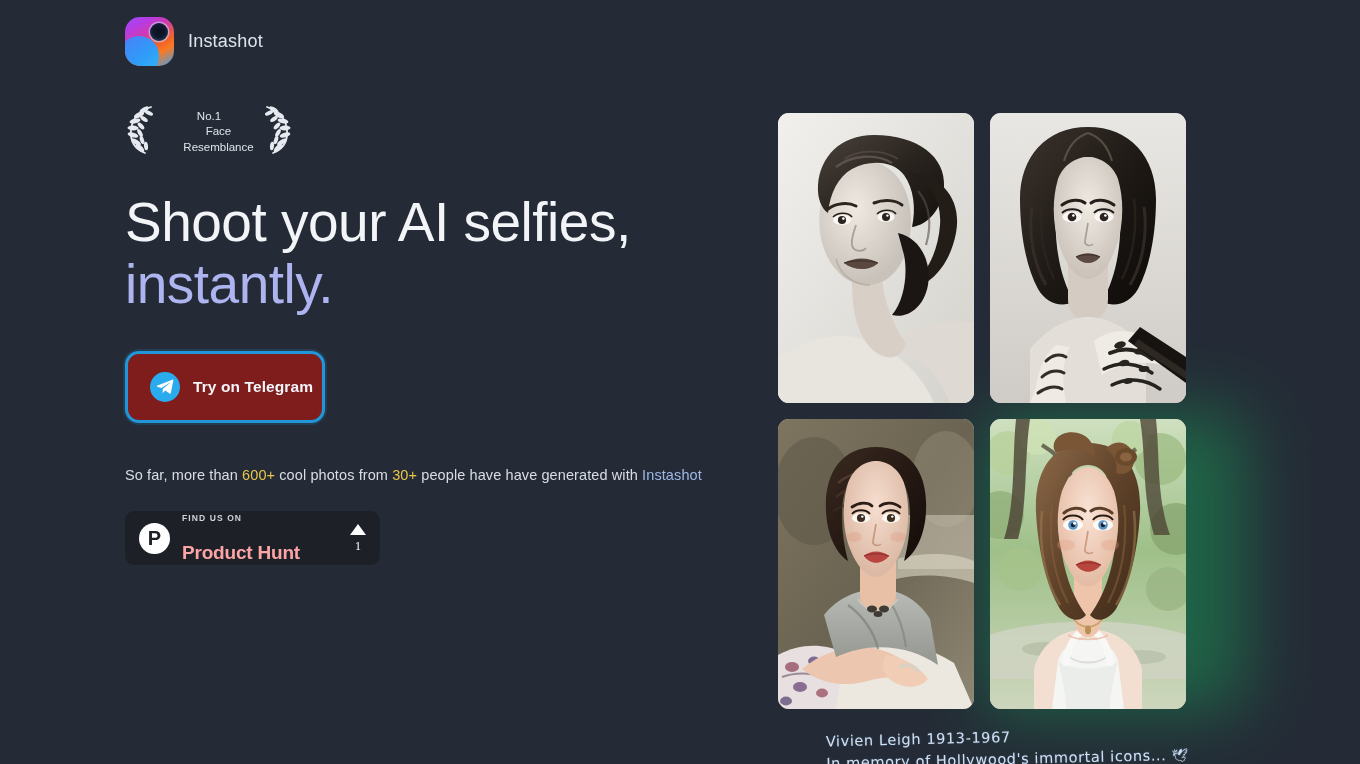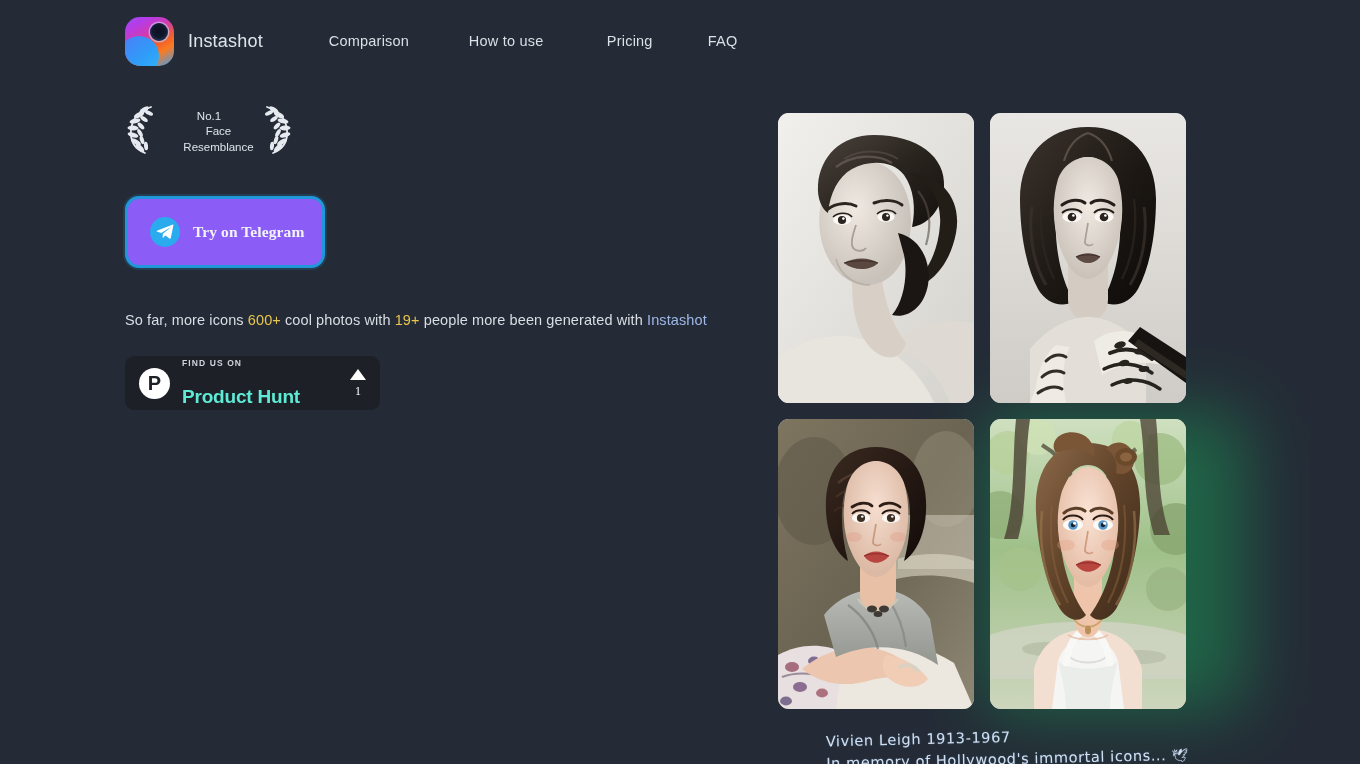--- a/index.html
+++ b/index.html
@@ -143,29 +143,28 @@
     letter-spacing: 0.1px;
   }
   .subhead .u { text-decoration: underline; text-underline-offset: 3px; }
 
   
   .tg-btn {
     margin-top: 36px;
     width: 200px;
     height: 72px;
     border-radius: 14px;
-    background: #8b5cf6;
+    background: #7f1d1d;
     border: 3px solid #2196d8;
     box-shadow: 0 0 0 2px rgba(33,150,216,0.18);
     display: flex;
     align-items: center;
     gap: 13px;
     padding-left: 22px;
     cursor: pointer;
-    font-family: Liberation Serif, serif;
   }
   .tg-icon {
     width: 30px; height: 30px;
     border-radius: 50%;
     background: #2aabee;
     display: flex;
     align-items: center;
     justify-content: center;
     flex: none;
   }
@@ -218,21 +217,21 @@
     font-size: 8.5px;
     font-weight: bold;
     letter-spacing: 1.1px;
     color: #cfd3da;
     margin-bottom: 20px;
   }
   .ph-name {
     display: block;
     font-size: 19px;
     font-weight: bold;
-    color: #5eead4;
+    color: #fca5a5;
     letter-spacing: -0.2px;
   }
   .ph-vote {
     margin-left: auto;
     text-align: center;
     line-height: 1;
   }
   .ph-arrow {
     display: block;
     width: 0; height: 0;
@@ -301,26 +300,20 @@
 </head>
 <body>
 
 <header class="header">
 
   <div class="brand">
     <div class="logo-mark"></div>
     <span class="brand-name">Instashot</span>
   </div>
 
-  <nav class="nav">
-    <a class="nav-link" href="#">Comparison</a>
-    <a class="nav-link" href="#">How to use</a>
-    <a class="nav-link" href="#">Pricing</a>
-    <a class="nav-link" href="#">FAQ</a>
-  </nav>
 
 </header>
 
 <main class="left-col">
 
   <div class="laurel-badge">
     <span>
       <svg width="30" height="54" viewBox="0 0 30 54" fill="none">
         <path d="M26 4C14 8 7 16 6 27c-1 11 4 19 14 23" stroke="#e6e9ef" stroke-width="1.8" fill="none" stroke-linecap="round"></path>
         <g fill="#e6e9ef">
@@ -361,32 +354,36 @@
           <ellipse cx="19" cy="16" rx="4.3" ry="2" transform="rotate(34 19 16)"></ellipse>
           <ellipse cx="16" cy="23" rx="4.3" ry="2" transform="rotate(46 16 23)"></ellipse>
           <ellipse cx="15" cy="30" rx="4.3" ry="2" transform="rotate(60 15 30)"></ellipse>
           <ellipse cx="17" cy="37" rx="4.3" ry="2" transform="rotate(72 17 37)"></ellipse>
           <ellipse cx="21" cy="43" rx="4.3" ry="2" transform="rotate(84 21 43)"></ellipse>
         </g>
       </svg>
     </span>
   </div>
 
+  <h1 class="headline">
+    <span>Shoot your AI selfies,</span><br>
+    <span class="accent">instantly.</span>
+  </h1>
 
 
   <div class="tg-btn">
     <span class="tg-icon">
       <svg width="18" height="16" viewBox="0 0 20 17">
         <path d="M19.3 1.2 16.5 15c-.2 1-0.8 1.2-1.6.75l-4.5-3.3-2.2 2.1c-.25.25-.45.45-.9.45l.32-4.6L15.9 3.9c.36-.32-.08-.5-.56-.18L5.9 9.65 1.5 8.3c-.96-.3-.98-.96.2-1.42L18.05.35c.8-.3 1.5.2 1.25.85z" fill="#ffffff"></path>
       </svg>
     </span>
     <span class="tg-label">Try on Telegram</span>
   </div>
 
-  <p class="stats"><span>So far, more icons </span><span class="num">600+</span><span> cool photos with </span><span class="num">19+</span><span> people more been generated with </span><span class="brandref">Instashot</span></p>
+  <p class="stats"><span>So far, more than </span><span class="num">600+</span><span> cool photos from </span><span class="num">30+</span><span> people have have generated with </span><span class="brandref">Instashot</span></p>
 
   <div class="ph-badge">
     <span class="ph-logo">P</span>
     <span class="ph-text">
       <span class="ph-kicker">FIND US ON</span>
       <span class="ph-name">Product Hunt</span>
     </span>
     <span class="ph-vote">
       <span class="ph-arrow"></span>
       <span class="ph-count">1</span>

